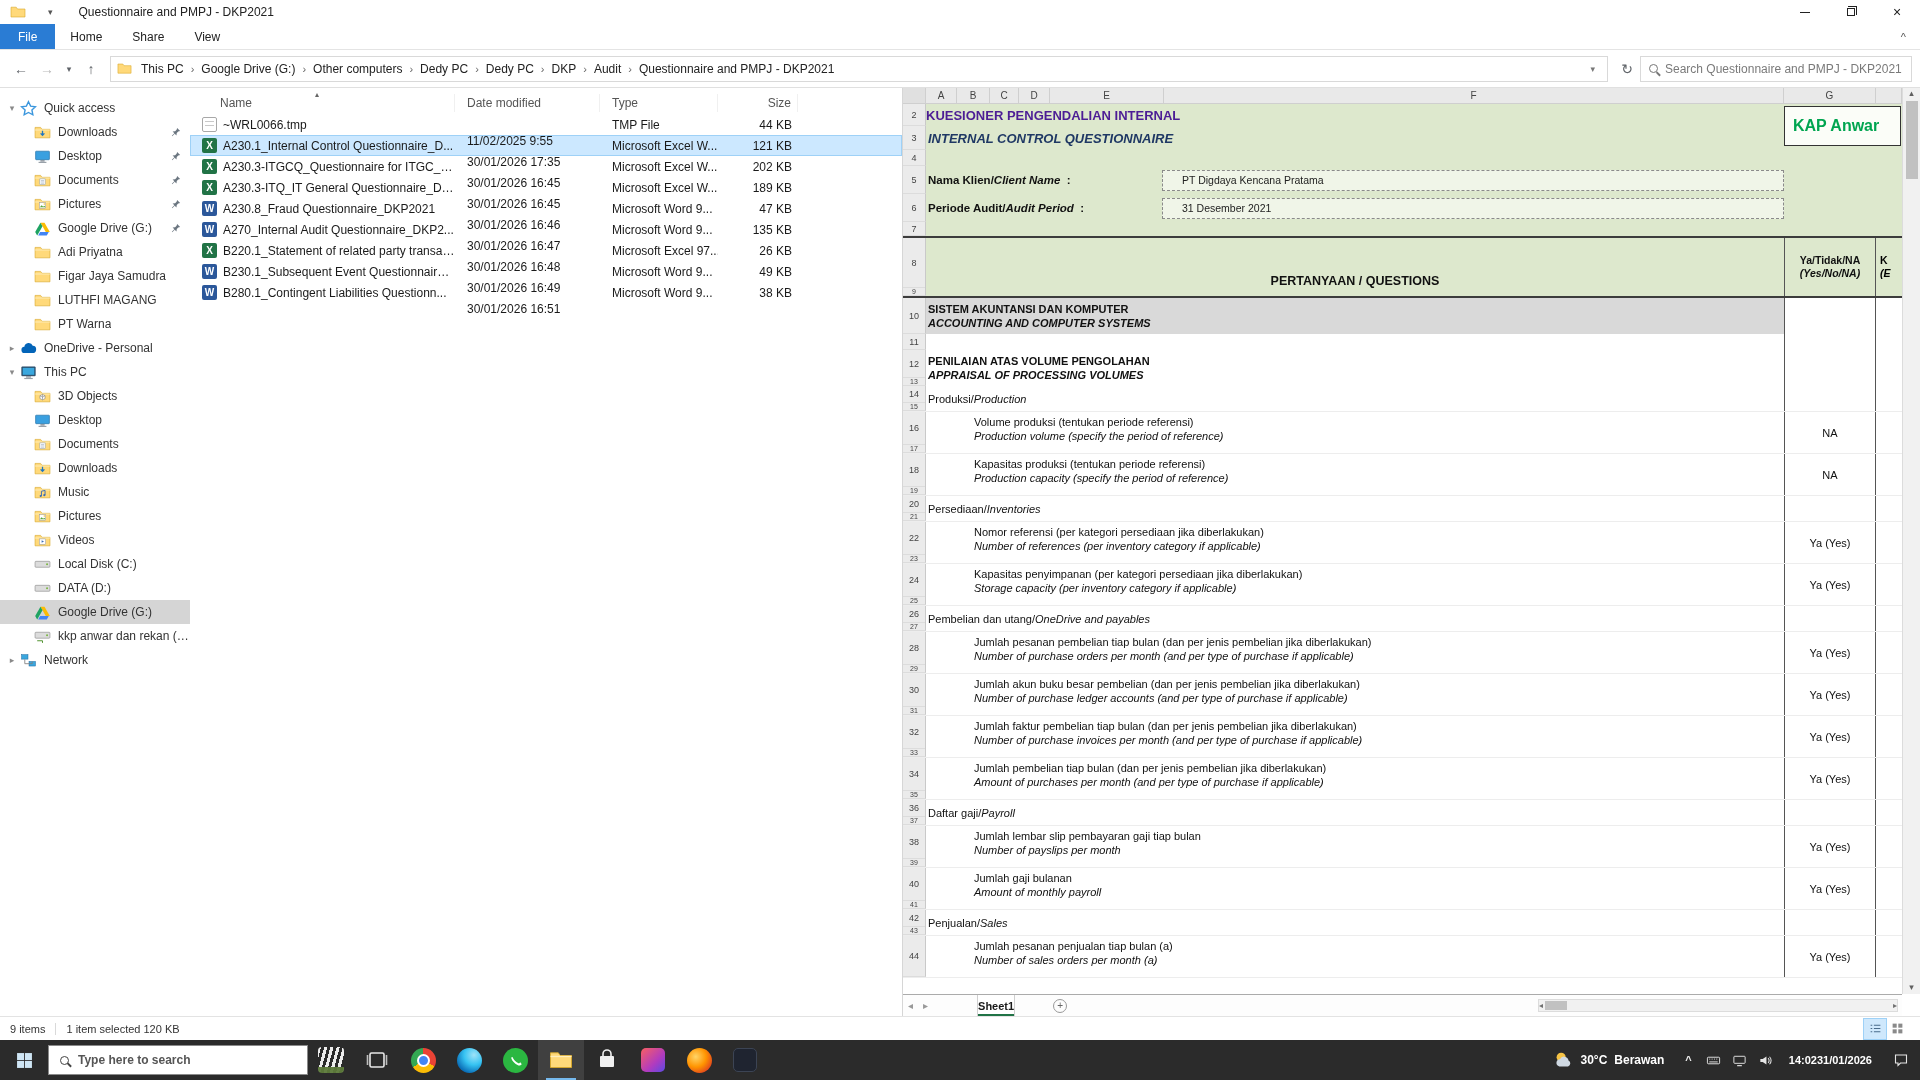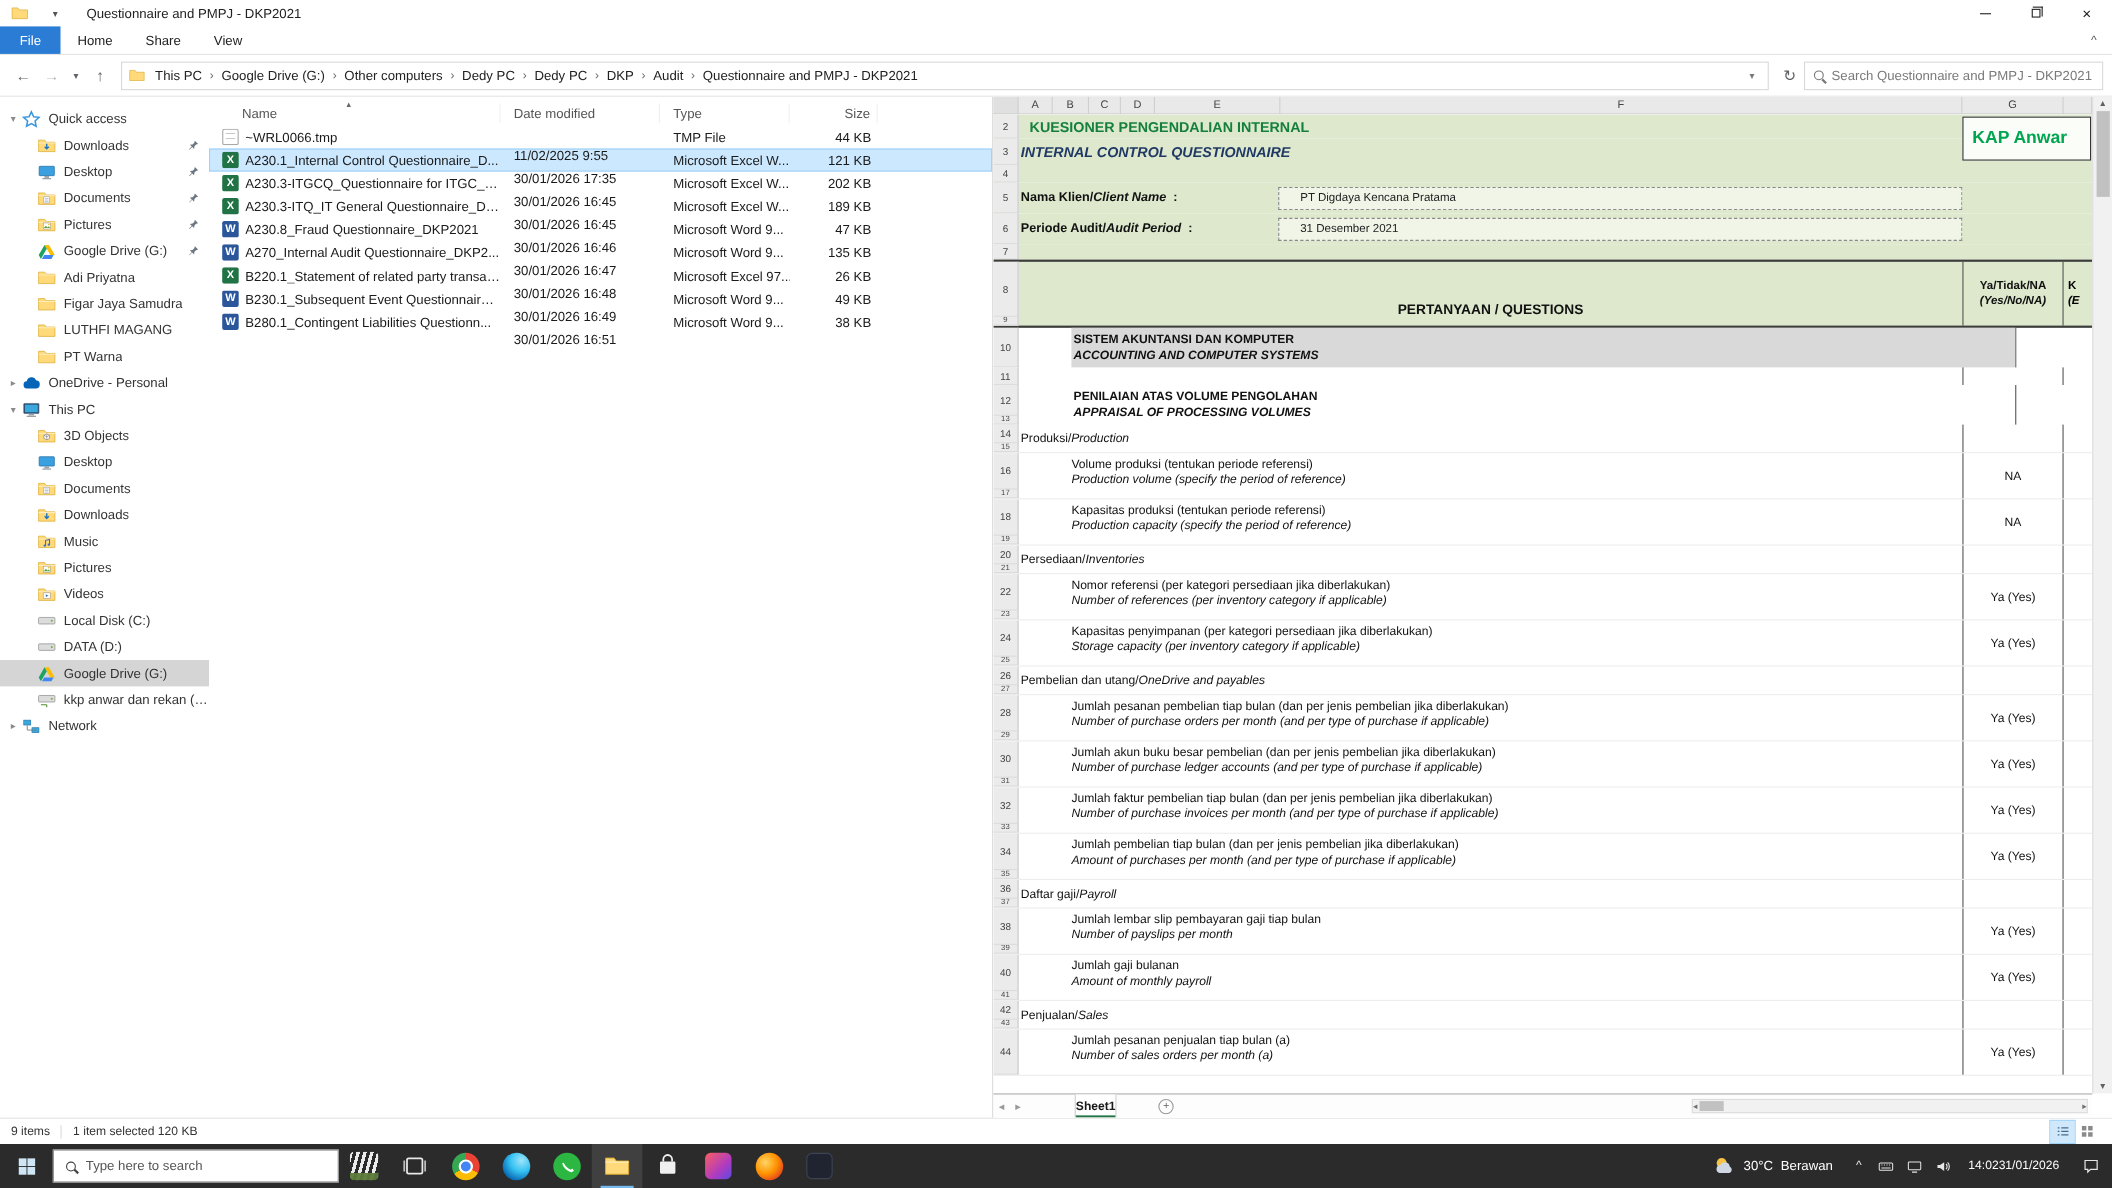--- a/index.html
+++ b/index.html
@@ -89,30 +89,30 @@
 .prow.green{background:#dde8cd;}
 .prow.qheader{border-top:2px solid #3c3c3c;border-bottom:2px solid #3c3c3c;}
 .prow.question,.prow.category{border-bottom:1px solid #ededed;}
 .rnum{width:23px;flex:none;background:#ebebeb;border-right:1px solid #c9c9c9;border-bottom:1px solid #dcdcdc;display:flex;flex-direction:column;font-size:9px;color:#444;}
 .n1{flex:1;display:flex;align-items:center;justify-content:center;}
 .n2{height:8px;line-height:7px;font-size:7px;text-align:center;border-top:1px solid #dcdcdc;overflow:hidden;}
 .pc{width:858px;flex:none;position:relative;overflow:hidden;}
 .pans{width:92px;flex:none;display:flex;align-items:center;justify-content:center;font-size:11px;color:#111;border-left:1px solid #555;border-right:1px solid #555;overflow:hidden;}
 .pextra{flex:1;overflow:hidden;}
 .pans.g,.pextra.g{border:none;background:transparent;}
-.tt{display:flex;align-items:center;height:100%;font-weight:bold;font-size:13px;color:#15803d;padding-left:10px;white-space:nowrap;}
+.tt{display:flex;align-items:center;height:100%;font-weight:bold;font-size:13px;color:#4c1d95;padding-left:0;white-space:nowrap;}
 .ts{display:flex;align-items:center;height:100%;font-weight:bold;font-style:italic;font-size:13px;color:#1f3864;padding-left:2px;white-space:nowrap;}
 .f{display:flex;align-items:center;height:100%;}
 .flabel{width:236px;flex:none;font-weight:bold;font-size:11.5px;color:#111;padding-left:2px;white-space:nowrap;}
 .flabel i,.i{font-style:italic;}
 .fbox{flex:1;height:21px;border:1px dashed #8a8a8a;background:rgba(255,255,255,.55);display:flex;align-items:center;font-size:10.5px;padding-left:19px;color:#222;}
 .qh{display:flex;align-items:flex-end;justify-content:center;font-weight:bold;font-size:12.5px;color:#111;padding-bottom:8px;height:100%;}
 .qha{display:flex;flex-direction:column;justify-content:center;font-weight:bold;font-size:10.5px;line-height:13px;text-align:center;}
 .pextra.qha{padding-left:4px;text-align:left;}
-.sec,.ssec{height:100%;padding-left:2px;font-size:11px;font-weight:bold;line-height:14px;display:flex;flex-direction:column;justify-content:center;color:#111;white-space:nowrap;margin-left:48px;}
+.sec,.ssec{height:100%;padding-left:2px;font-size:11px;font-weight:bold;line-height:14px;display:flex;flex-direction:column;justify-content:center;color:#111;white-space:nowrap;}
 .sec{background:#d9d9d9;}
 .cat{display:flex;align-items:center;height:100%;font-size:11px;padding-left:2px;color:#111;white-space:nowrap;}
 .q{padding:3px 6px 0 48px;font-size:11px;line-height:14px;color:#111;white-space:nowrap;}
 .kap{position:absolute;left:881px;top:2px;width:117px;height:40px;border:1.5px solid #333;background:#fbfdf8;color:#00a550;font-weight:bold;font-size:16px;display:flex;align-items:center;padding-left:8px;z-index:5;overflow:hidden;white-space:nowrap;}
 .vscroll{position:absolute;top:0;right:0;bottom:22px;width:18px;background:#f1f1f1;border-left:1px solid #dcdcdc;display:flex;flex-direction:column;align-items:center;font-size:9px;color:#606060;}
 .vthumb{width:12px;height:78px;background:#c1c1c1;margin-top:3px;}
 .vs-bottom{margin-top:auto;margin-bottom:2px;}
 .sheetbar{position:absolute;left:0;right:18px;bottom:0;height:22px;background:#fdfdfd;border-top:1px solid #ababab;display:flex;align-items:center;font-size:11px;color:#666;}
 .snav{padding:0 5px;font-size:10px;color:#999;}
 .stab{height:100%;display:flex;align-items:center;padding:0 0;margin-left:44px;border-left:1px solid #cfcfcf;border-right:1px solid #cfcfcf;font-weight:bold;color:#1a1a1a;position:relative;background:#fff;}
@@ -124,21 +124,21 @@
 
 
 .statusbar{height:24px;display:flex;align-items:center;font-size:11px;color:#333;padding-left:10px;border-top:1px solid #e3e3e3;background:#fff;}
 .sb-sep{width:1px;height:12px;background:#d9d9d9;margin:0 10px;}
 .view-toggles{margin-left:auto;margin-right:12px;display:flex;}
 .vt{width:22px;height:20px;display:flex;align-items:center;justify-content:center;}
 .vt.active{background:#cfe8fc;outline:1px solid #9ed1f7;}
 .vt svg{width:13px;height:13px;}
 
 
-.taskbar{position:absolute;left:0;bottom:0;width:1920px;height:40px;background:#2b2b2b;display:flex;align-items:center;color:#fff;}
+.taskbar{position:absolute;left:0;bottom:0;width:1920px;height:40px;background:#2b2b2b;display:flex;align-items:center;color:#fff;font-weight:bold;}
 .tb-start{width:48px;height:40px;display:flex;align-items:center;justify-content:center;}
 .tb-start svg{width:17px;height:17px;}
 .tb-search{width:260px;height:30px;background:#fff;border:1px solid #8a8a8a;display:flex;align-items:center;gap:9px;padding:0 11px;color:#555;font-size:12px;}
 .tb-search .mag{border-color:#444;}
 .tb-search .mag::after{background:#444;}
 .tb-apps{display:flex;height:40px;}
 .tb-icon{width:46px;height:40px;display:flex;align-items:center;justify-content:center;position:relative;}
 .tb-icon.active{background:rgba(255,255,255,.10);}
 .tb-icon.active::after{content:'';position:absolute;left:8px;right:8px;bottom:0;height:2px;background:#76b9ed;}
 .app24{width:24px;height:24px;}

